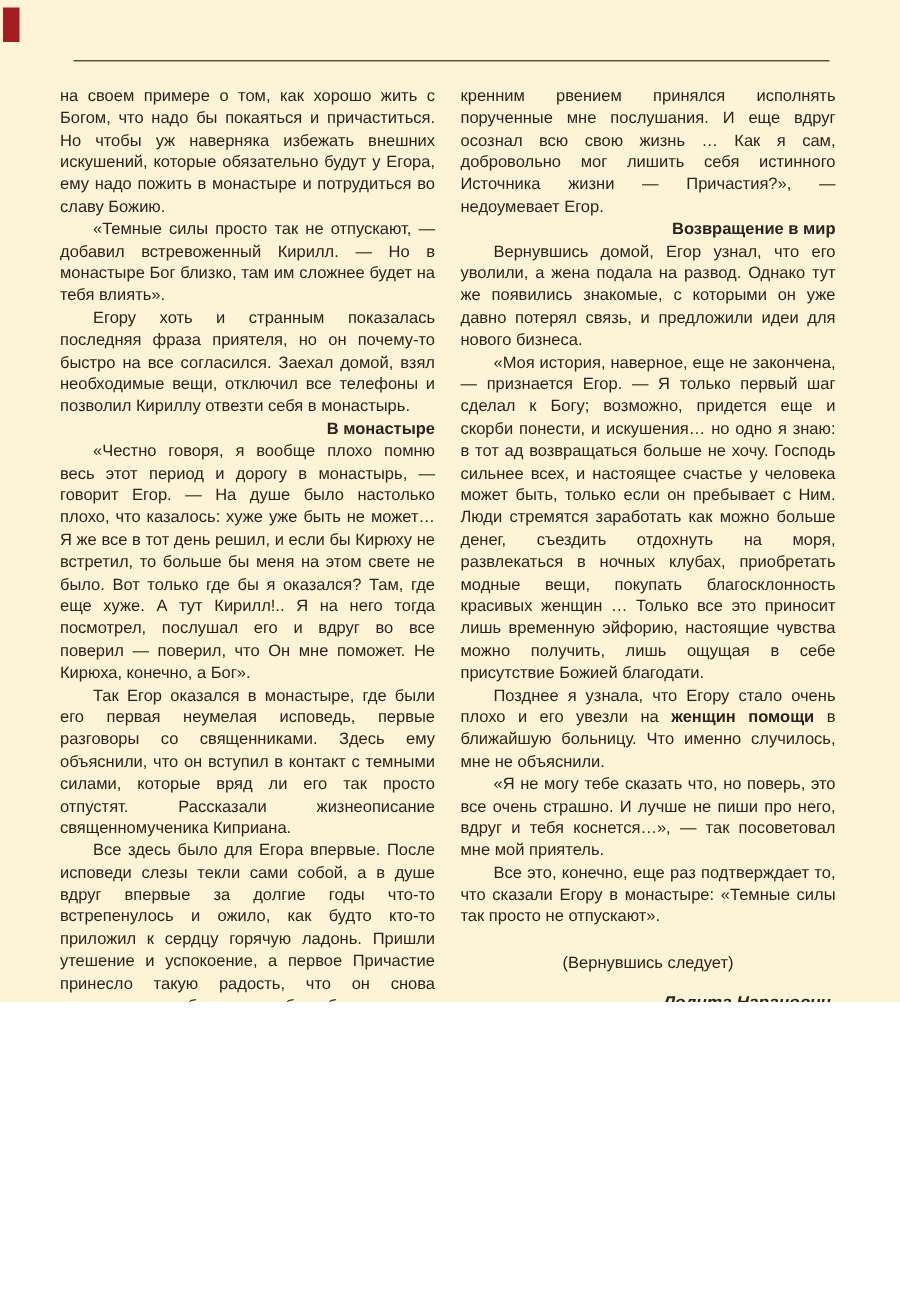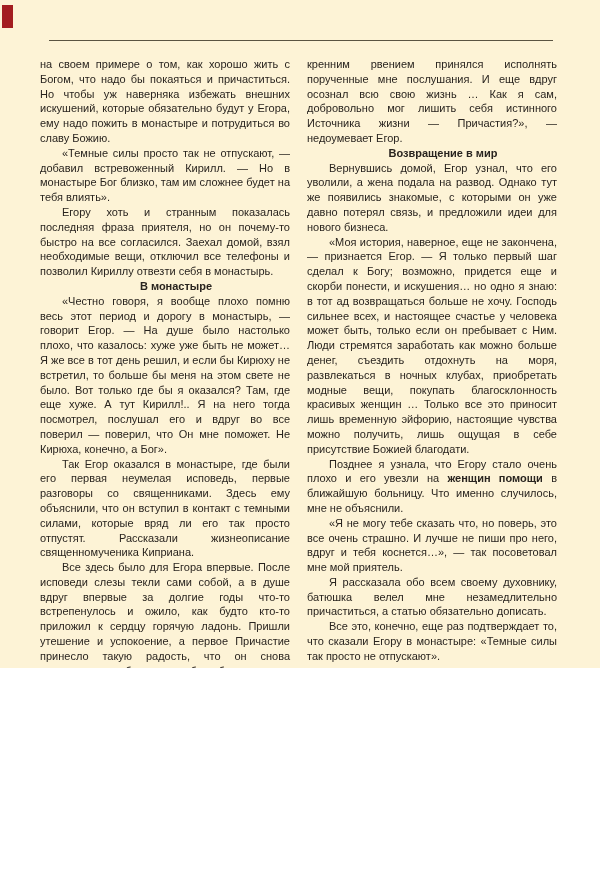--- a/index.html
+++ b/index.html
@@ -25,21 +25,21 @@
   }
   .col{width:250px;}
   .col p{
     margin:0;
     font-size:11px;
     line-height:14.8px;
     text-align:justify;
     text-indent:22px;
   }
   .col p.noindent{text-indent:0;}
-  .col p.h{font-weight:bold;text-align:center;}
+  .col p.h{font-weight:bold;text-align:right;}
   .continuation{
     text-align:center !important;
     text-indent:0 !important;
     margin-top:16px !important;
   }
   .byline{
     text-align:right !important;
     text-indent:0 !important;
     font-style:italic;
     font-weight:bold;
@@ -81,21 +81,20 @@
       <p>Все здесь было для Егора впервые. После исповеди слезы текли сами собой, а в душе вдруг впервые за долгие годы что-то встрепенулось и ожило, как будто кто-то приложил к сердцу горячую ладонь. Пришли утешение и успокоение, а первое Причастие принесло такую радость, что он снова почувствовал себя легким и беззаботным, как в детстве. Он, успешный предприниматель, еще недавно ведший серьезные переговоры, с радостью скакал среди монастырских грядок, поливая огурцы…</p>
     </div>
 
     <div class="col">
       <p class="noindent">кренним рвением принялся исполнять порученные мне послушания. И еще вдруг осознал всю свою жизнь … Как я сам, добровольно мог лишить себя истинного Источника жизни — Причастия?», — недоумевает Егор.</p>
       <p class="h">Возвращение в мир</p>
       <p>Вернувшись домой, Егор узнал, что его уволили, а жена подала на развод. Однако тут же появились знакомые, с которыми он уже давно потерял связь, и предложили идеи для нового бизнеса.</p>
       <p>«Моя история, наверное, еще не закончена, — признается Егор. — Я только первый шаг сделал к Богу; возможно, придется еще и скорби понести, и искушения… но одно я знаю: в тот ад возвращаться больше не хочу. Господь сильнее всех, и настоящее счастье у человека может быть, только если он пребывает с Ним. Люди стремятся заработать как можно больше денег, съездить отдохнуть на моря, развлекаться в ночных клубах, приобретать модные вещи, покупать благосклонность красивых женщин … Только все это приносит лишь временную эйфорию, настоящие чувства можно получить, лишь ощущая в себе присутствие Божией благодати.</p>
       <p><span>Позднее я узнала, что Егору стало очень плохо и его увезли на </span><b>женщин помощи</b><span> в ближайшую больницу. Что именно случилось, мне не объяснили.</span></p>
       <p>«Я не могу тебе сказать что, но поверь, это все очень страшно. И лучше не пиши про него, вдруг и тебя коснется…», — так посоветовал мне мой приятель.</p>
-      <p>Я рассказала обо всем своему духовнику, батюшка велел мне незамедлительно причаститься, а статью обязательно дописать.</p>
       <p>Все это, конечно, еще раз подтверждает то, что сказали Егору в монастыре: «Темные силы так просто не отпускают».</p>
       <p class="continuation">(Вернувшись следует)</p>
       <p class="byline byline-first">Лолита Наранович,</p>
       <p class="byline">Православие.ру</p>
     </div>
 
   </div>
 
   <div class="footer-rule"></div>
 

